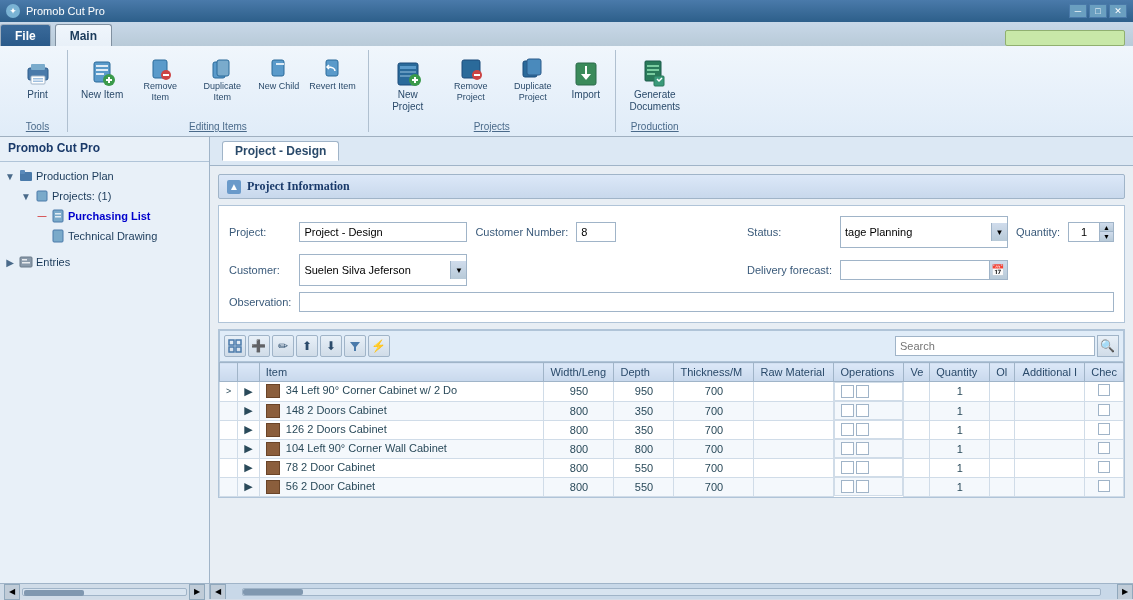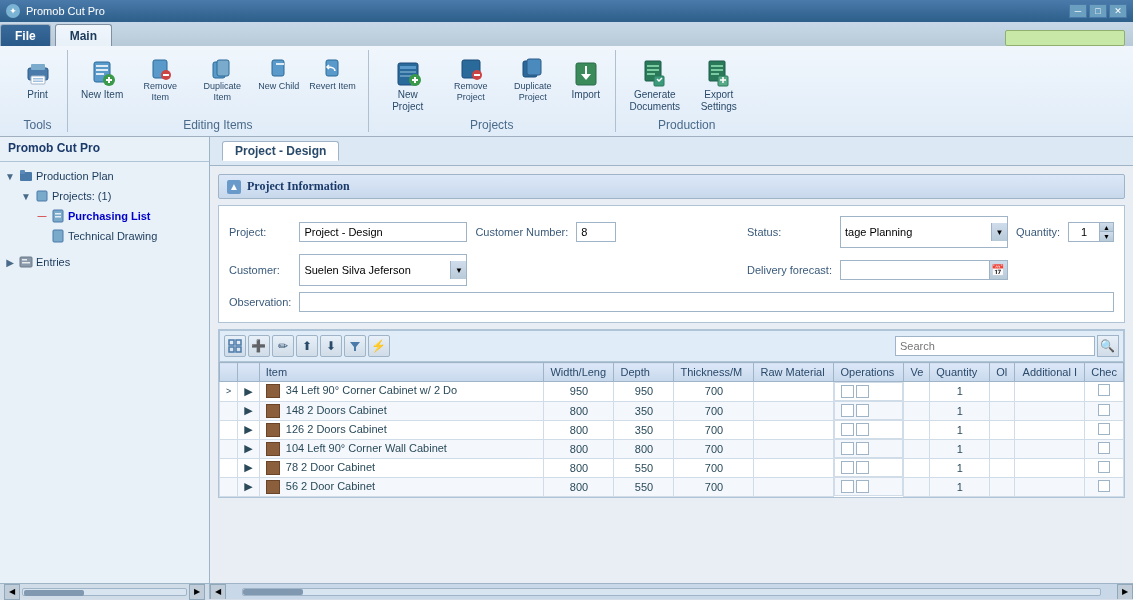--- a/index.html
+++ b/index.html
@@ -113,24 +113,25 @@
 
     .ribbon-group-items {
       display: flex;
       gap: 2px;
       flex: 1;
       align-items: flex-start;
       padding-top: 4px;
     }
 
     .ribbon-group-label {
-      font-size: 12px;
+      font-size: 10px;
       color: #4a6a8a;
       margin-top: 2px;
       text-align: center;
+      text-decoration: underline;
     }
 
     .ribbon-btn {
       display: flex;
       flex-direction: column;
       align-items: center;
       cursor: pointer;
       padding: 2px 4px;
       border-radius: 3px;
       border: 1px solid transparent;
@@ -721,33 +722,20 @@
             <svg width="30" height="30" viewBox="0 0 30 30">
               <rect x="5" y="3" width="16" height="20" rx="1" fill="#2a7a5a" stroke="#1a5a4a"></rect>
               <rect x="7" y="7" width="12" height="2" fill="#7acca0"></rect>
               <rect x="7" y="11" width="12" height="2" fill="#7acca0"></rect>
               <rect x="7" y="15" width="8" height="2" fill="#7acca0"></rect>
               <rect x="14" y="18" width="10" height="10" rx="1" fill="#3a9a7a" stroke="#2a7a5a"></rect>
               <path d="M17 21 L19 23 L22 20" fill="none" stroke="white" stroke-width="1.5"></path>
             </svg>
           </div>
           <div class="ribbon-btn-label">Generate Documents</div>
-        </div>
-        <div class="ribbon-btn">
-          <div class="ribbon-btn-icon">
-            <svg width="30" height="30" viewBox="0 0 30 30">
-              <rect x="5" y="3" width="16" height="20" rx="1" fill="#2a7a5a" stroke="#1a5a4a"></rect>
-              <rect x="7" y="7" width="12" height="2" fill="#7acca0"></rect>
-              <rect x="7" y="11" width="12" height="2" fill="#7acca0"></rect>
-              <rect x="7" y="15" width="8" height="2" fill="#7acca0"></rect>
-              <rect x="14" y="18" width="10" height="10" rx="1" fill="#5aaa8a" stroke="#2a7a5a"></rect>
-              <path d="M19 19 L19 25 M16 22 L22 22" fill="none" stroke="white" stroke-width="1.5"></path>
-            </svg>
-          </div>
-          <div class="ribbon-btn-label">Export Settings</div>
         </div>
       </div>
       <div class="ribbon-group-label">Production</div>
     </div>
 
   </div>
 </div>
 
 <div class="main-layout">
 

